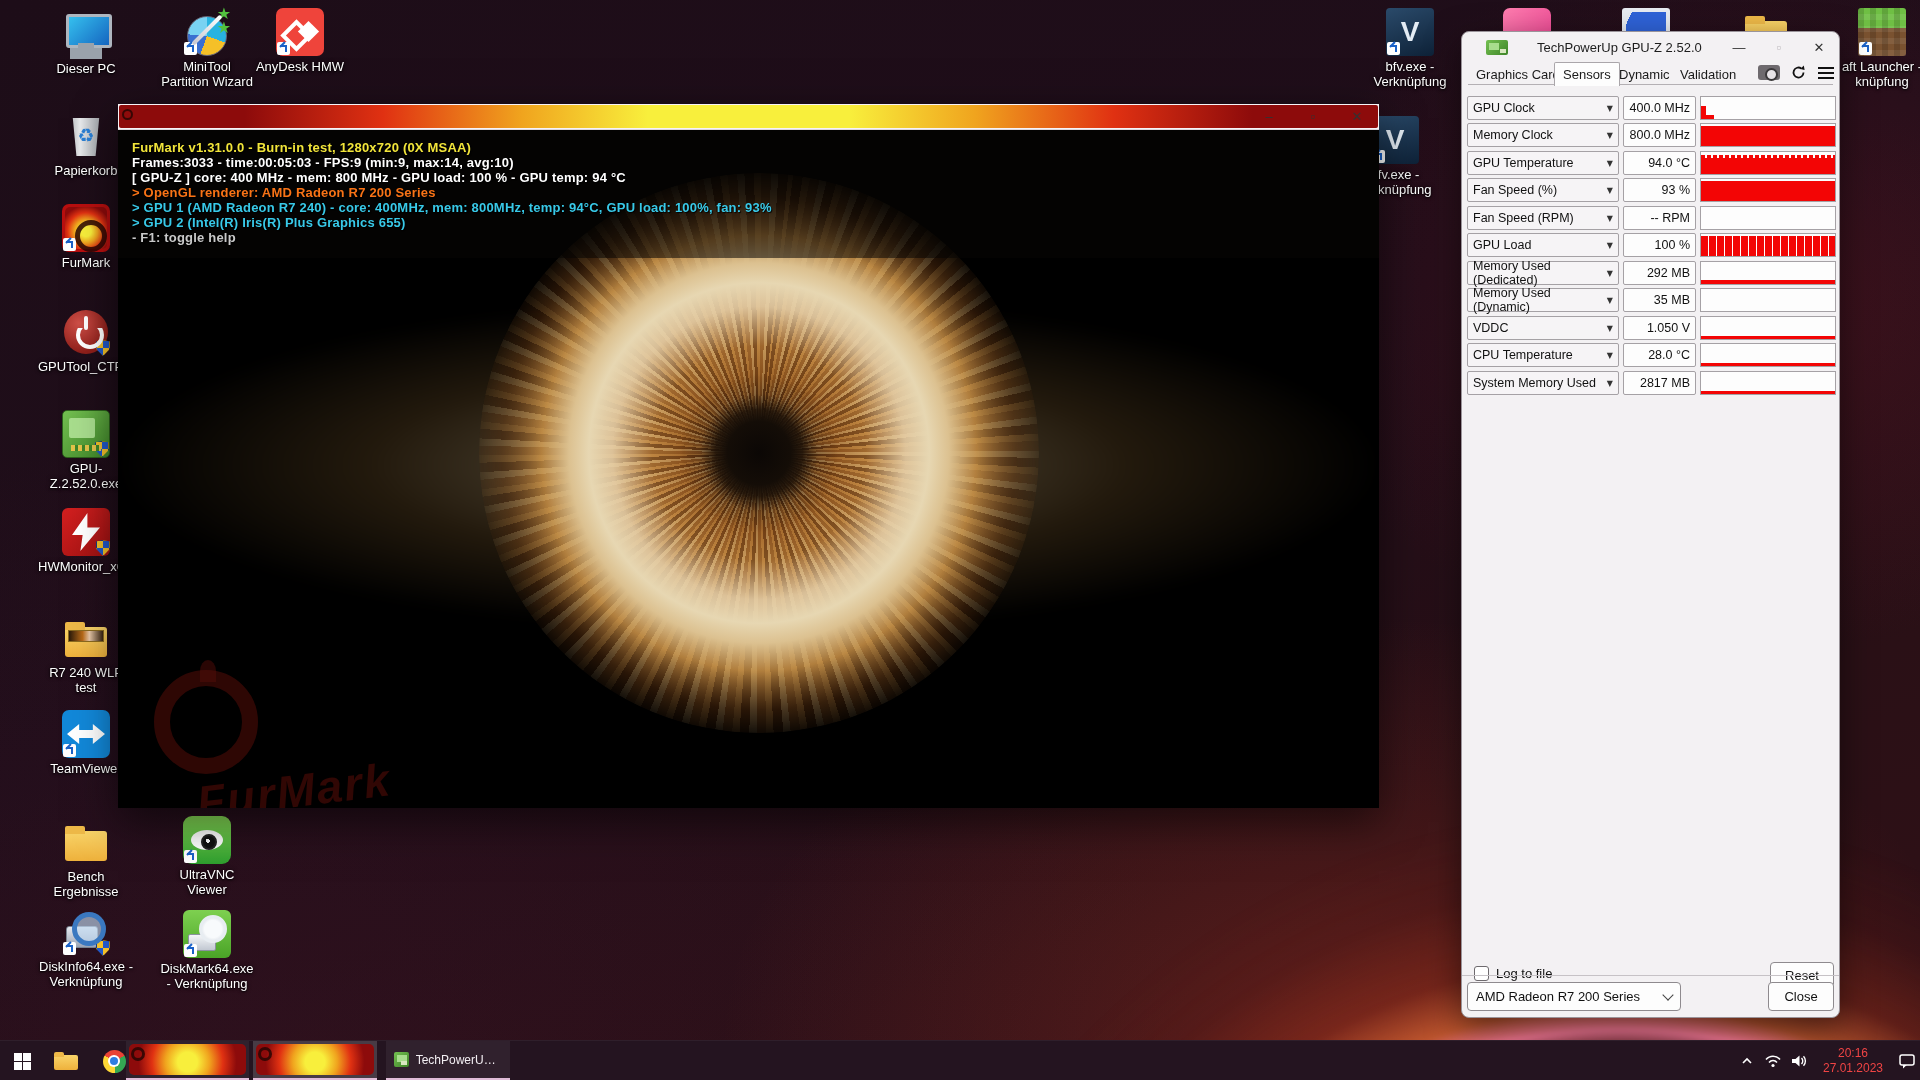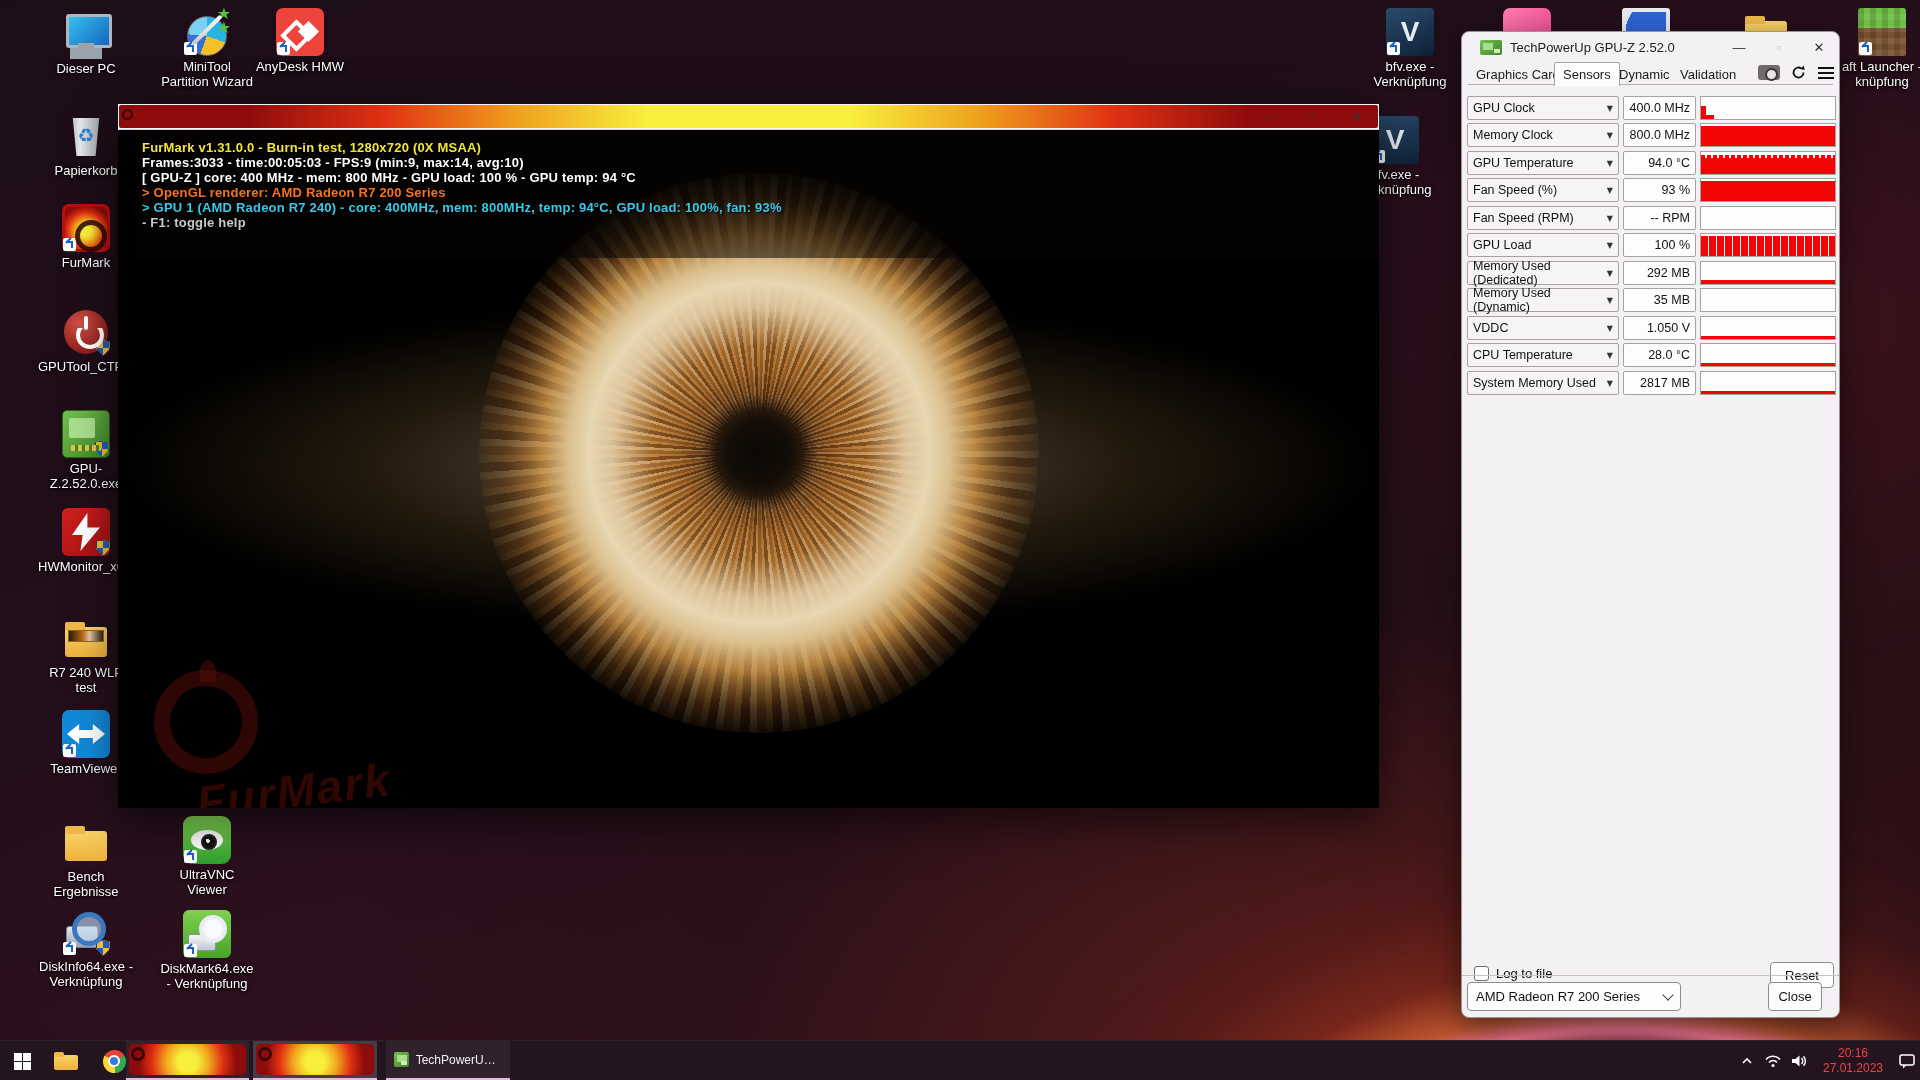--- a/index.html
+++ b/index.html
@@ -104,40 +104,40 @@
     background: radial-gradient(closest-side, rgba(232,206,158,.42), rgba(190,140,70,.18) 60%, transparent 100%);
     filter: blur(6px); }
   #fm-eye { position:absolute; left:361px; top:43px; width:560px; height:560px; border-radius:50%;
     background:
       radial-gradient(circle, #0b0705 0%, #140d07 8%, rgba(30,18,8,.92) 11%, rgba(60,35,14,.38) 15%, transparent 20%),
       radial-gradient(circle, transparent 11%, rgba(140,80,25,.55) 19%, rgba(190,130,60,.45) 27%, rgba(228,203,162,.92) 37%, #e7d7b2 43%, #dcc190 48%, rgba(190,140,70,.78) 55%, rgba(110,60,18,.45) 65%, rgba(60,32,8,.22) 78%, transparent 92%),
       repeating-conic-gradient(from 7deg, rgba(80,40,12,.92) 0deg 2deg, rgba(205,145,72,.88) 2deg 3.5deg, rgba(140,85,35,.92) 3.5deg 5.5deg, rgba(232,194,132,.85) 5.5deg 7deg);
     -webkit-mask-image: radial-gradient(circle, #000 55%, transparent 73%);
     mask-image: radial-gradient(circle, #000 55%, transparent 73%);
     filter: blur(.6px); }
-  #fm-overlay { position:absolute; left:17px; top:0; width:100%; height:128px; background:rgba(8,6,4,.55); padding:10px 0 0 7px; }
+  #fm-overlay { position:absolute; left:0; top:0; width:100%; height:128px; background:rgba(8,6,4,.55); padding:10px 0 0 14px; }
   .ovl { font-size:13px; font-weight:bold; line-height:15px; white-space:nowrap; text-shadow:1px 1px 1px rgba(0,0,0,.9); letter-spacing:.2px; }
   #fm-watermark { position:absolute; left:8px; top:530px; width:330px; height:160px; opacity:.6; }
   #fm-watermark .ring { position:absolute; left:28px; top:10px; width:104px; height:104px; border-radius:50%; border:16px solid rgba(140,22,14,.55); }
   #fm-watermark .ring::before { content:""; position:absolute; left:30px; top:-26px; width:16px; height:22px; background:rgba(140,22,14,.5); border-radius:50% 50% 0 0; }
   #fm-watermark .wtxt { position:absolute; left:-12px; top:104px; width:360px; text-align:center; font-size:46px; font-style:italic; font-weight:bold;
     color:rgba(125,18,12,.66); transform:rotate(-7deg); text-shadow:0 0 2px rgba(0,0,0,.4); letter-spacing:2px; }
   #fm-graph { position:absolute; left:169px; top:482px; width:1081px; height:178px; }
   #fm-graph .axis-l { position:absolute; left:-2px; top:0; width:3px; height:178px;
     background:linear-gradient(#6f1a10 0%, #a82c16 30%, #d87420 55%, #e8c040 80%, #58c0c0 100%); }
   #fm-graph .axis-b { position:absolute; left:-2px; bottom:-2px; width:1083px; height:2px; background:#4fb8ba; }
   #fm-graph .dash1 { position:absolute; left:0; top:25px; width:100%; border-top:2px dashed rgba(215,215,215,.55); }
   #fm-graph .dash2 { position:absolute; left:0; top:107px; width:100%; border-top:2px dashed rgba(200,200,200,.40); }
   #fm-graph svg { position:absolute; left:0; top:0; }
   #fm-graph .glabel { position:absolute; left:12px; top:6px; font-size:13.5px; font-weight:bold; color:#f2f2f2; text-shadow:1px 1px 2px #000; }
 
   
   #gpuz { position:absolute; left:1461px; top:31px; width:379px; height:987px; z-index:10;
     background:#f3f1f3; border-radius:8px; border:1px solid #9a949a; box-shadow:0 12px 34px rgba(0,0,0,.5); }
-  #gz-titlebar { position:relative; height:30px; display:flex; align-items:center; padding-left:18px; }
+  #gz-titlebar { position:relative; height:30px; display:flex; align-items:center; padding-left:24px;gap:21px; }
   #gz-title { font-size:13px; color:#1d1d1d; margin-left:8px; }
   #gz-titlebar .wb { width:40px; font-size:13px; }
   .gz-card { width:22px; height:15px; background:linear-gradient(135deg,#74c051,#3e8528); border-radius:2px; position:relative; }
   .gz-card::before { content:""; position:absolute; left:3px; top:3px; width:10px; height:7px; background:#a8dd8d; }
   .gz-card::after { content:""; position:absolute; right:2px; bottom:2px; width:6px; height:4px; background:#d8e8c0; }
   #gz-tabs { position:absolute; left:6px; right:6px; top:30px; height:23px; border-bottom:1px solid #b4b0b4; font-size:13px; color:#1a1a1a; }
   .tab { position:absolute; top:3px; height:20px; padding:2px 8px 0; }
   .tab.active { top:0px; height:24px; background:#fdfdfd; border:1px solid #aaa6aa; border-bottom:none; border-radius:2px 2px 0 0; padding-top:4px; z-index:2; }
   #tab-gc{left:0px} #tab-sn{left:86px} #tab-ad{left:143px} #tab-vl{left:204px}
   #gz-toolicons { position:absolute; right:4px; top:32px; display:flex; gap:10px; align-items:center; }
@@ -165,21 +165,21 @@
   #gz-logrow { position:absolute; left:0; right:0; top:930px; height:30px; }
   #gz-check { position:absolute; left:12px; top:4px; width:15px; height:15px; background:#fff; border:1px solid #6e6a6e; border-radius:3px; }
   #gz-loglabel { position:absolute; left:34px; top:4px; font-size:13px; color:#111; }
   .gz-btn { position:absolute; background:#fdfdfd; border:1px solid #8e8a8e; border-radius:4px; font-size:13px; color:#111;
     display:flex; align-items:center; justify-content:center; }
   #gz-reset { left:308px; top:0px; width:64px; height:26px; }
   #gz-bottom { position:absolute; left:0; right:0; bottom:0; height:42px; border-top:1px solid #c6c2c6; border-radius:0 0 8px 8px; }
   #gz-select { position:absolute; left:5px; top:6px; width:214px; height:29px; background:#fdfdfd; border:1px solid #8e8a8e; border-radius:4px;
     font-size:13px; color:#111; display:flex; align-items:center; padding:0 8px; justify-content:space-between; }
   .chev { width:8px; height:8px; border-right:1.6px solid #444; border-bottom:1.6px solid #444; transform:rotate(45deg); margin-top:-4px; }
-  #gz-close { left:306px; top:6px; width:54px; height:29px; }
+  #gz-close { left:306px; top:6px; width:66px; height:29px; }
 
   
   #taskbar { position:absolute; left:0; bottom:0; width:1920px; height:40px; background:#241420; z-index:20;
     border-top:1px solid rgba(255,255,255,.05); display:block; }
   .tbicon { position:absolute; top:0; width:44px; height:40px; display:flex; align-items:center; justify-content:center; }
   #tb-start{left:0px} #tb-explorer{left:44px} #tb-chrome{left:92px}
   .winlogo { width:17px; height:17px; display:grid; grid-template-columns:8px 8px; grid-template-rows:8px 8px; gap:1.5px; }
   .winlogo i { background:#fff; }
   .tb-folder { width:24px; height:18px; position:relative; }
   .tb-folder::before{content:"";position:absolute;left:0;top:3px;width:24px;height:15px;background:linear-gradient(#f9d469,#eeb13c);border-radius:2px;}
@@ -335,20 +335,21 @@
       <div id="fm-watermark">
         <div class="ring"></div>
         <div class="wtxt">FurMark</div>
       </div>
       <div id="fm-overlay">
         <div class="ovl" style="color: rgb(242, 229, 58);">FurMark v1.31.0.0 - Burn-in test, 1280x720 (0X MSAA)</div>
         <div class="ovl" style="color: rgb(255, 255, 255);">Frames:3033 - time:00:05:03 - FPS:9 (min:9, max:14, avg:10)</div>
         <div class="ovl" style="color: rgb(255, 255, 255);">[ GPU-Z ] core: 400 MHz - mem: 800 MHz - GPU load: 100 % - GPU temp: 94 °C</div>
         <div class="ovl" style="color: #f97316;">&gt; OpenGL renderer: AMD Radeon R7 200 Series</div>
         <div class="ovl" style="color: rgb(56, 201, 232);">&gt; GPU 1 (AMD Radeon R7 240) - core: 400MHz, mem: 800MHz, temp: 94°C, GPU load: 100%, fan: 93%</div>
+        <div class="ovl" style="color: rgb(56, 201, 232);">&gt; GPU 2 (Intel(R) Iris(R) Plus Graphics 655)</div>
         <div class="ovl" style="color: rgb(201, 201, 201);">- F1: toggle help</div>
       </div>
     </div>
   </div>
 
   <div id="gpuz">
     <div id="gz-titlebar">
       <div class="gz-card"></div>
       <div id="gz-title">TechPowerUp GPU-Z 2.52.0</div>
       <div class="winbtns" style="top:0;height:30px;">

